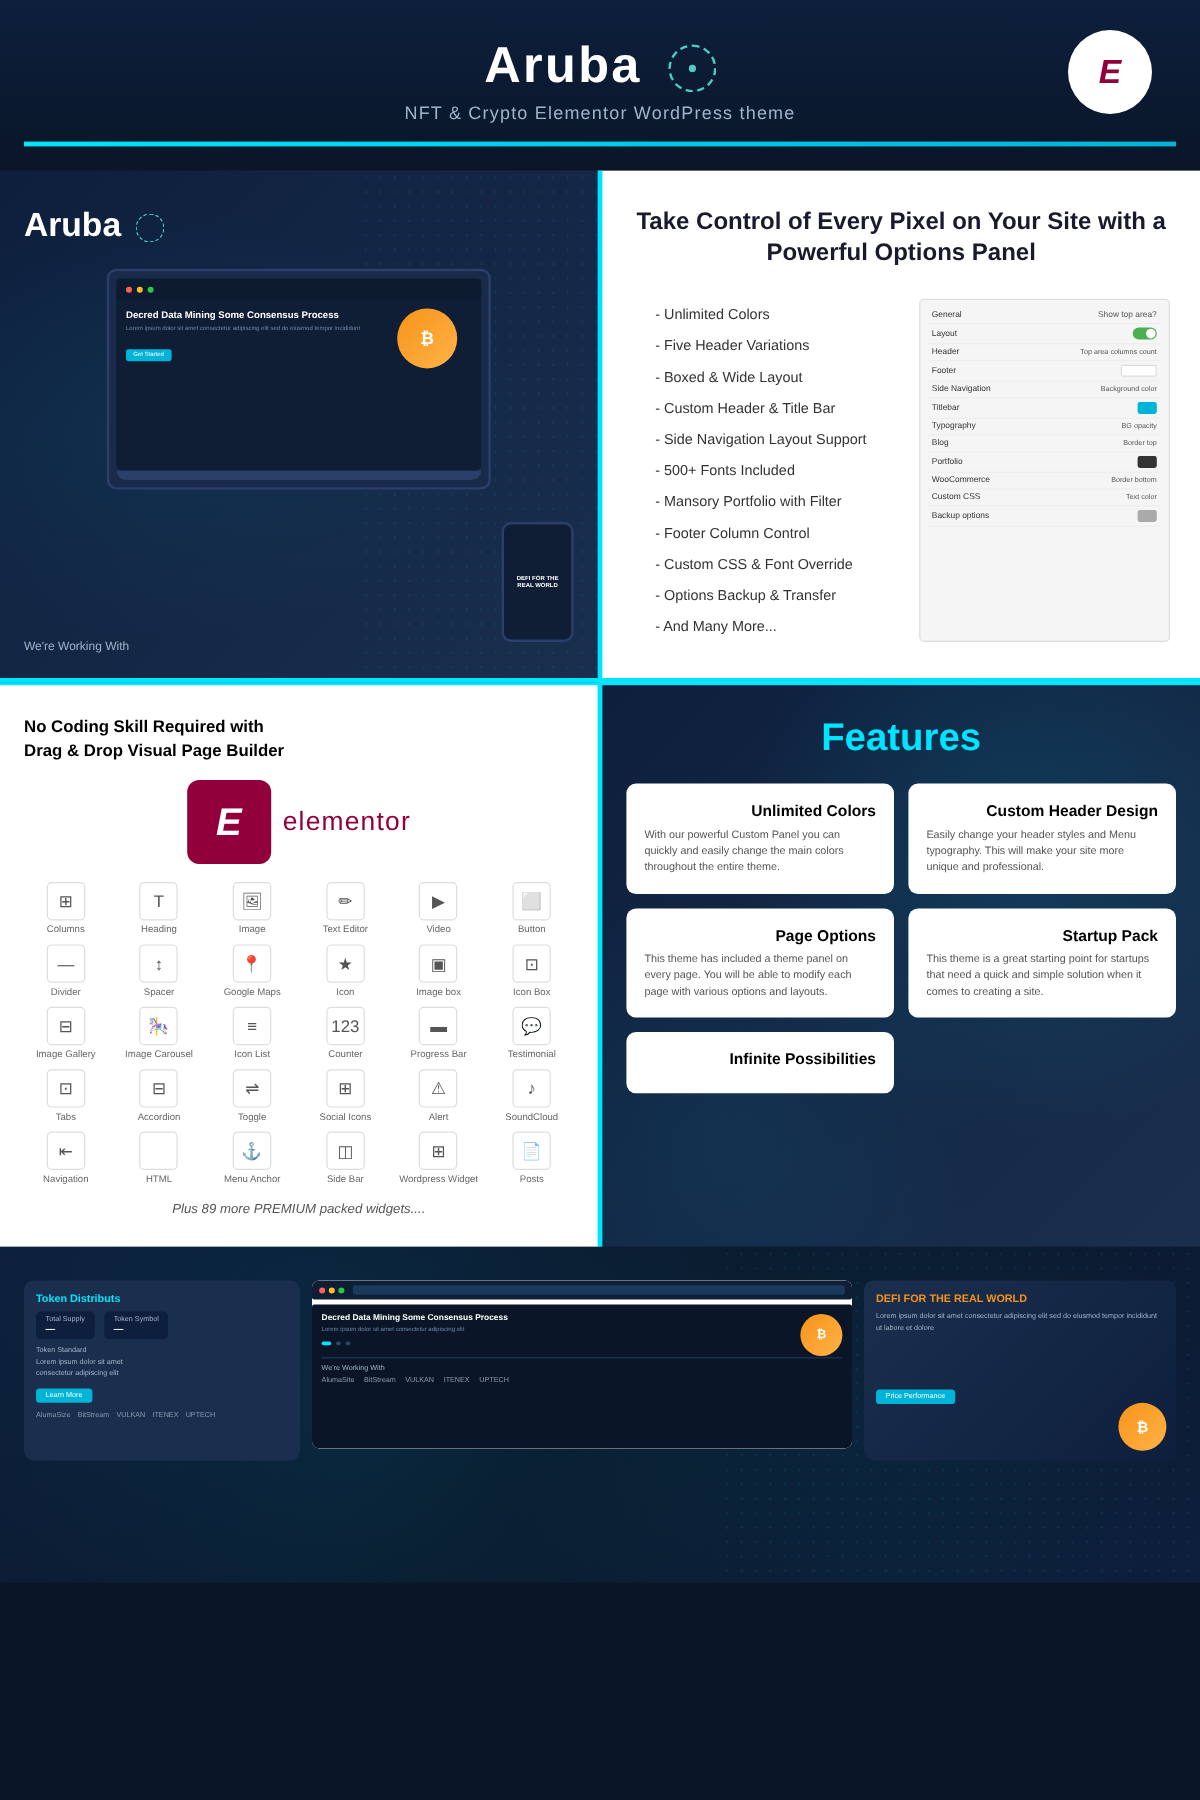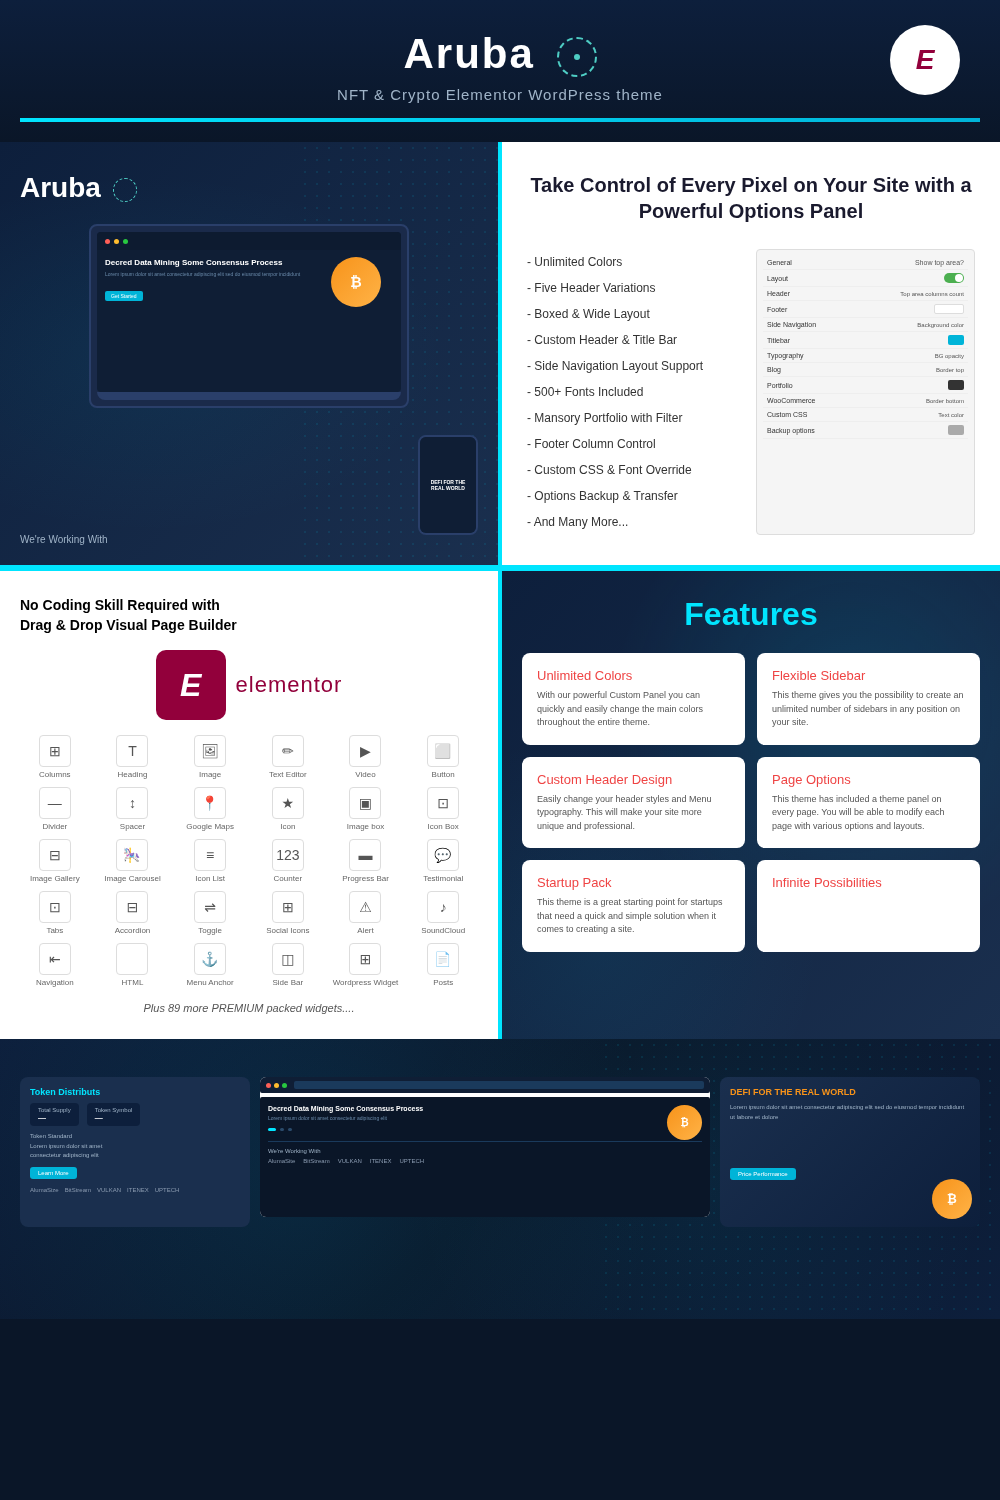--- a/index.html
+++ b/index.html
@@ -234,20 +234,21 @@
       font-weight: 900;
       color: #1a1a2e;
       text-align: center;
       line-height: 1.3;
       margin-bottom: 25px;
     }
     .options-content {
       display: grid;
       grid-template-columns: 1fr 1fr;
       gap: 10px;
+      margin-left: 19px;
     }
     .features-list {
       font-size: 12px;
       color: #333;
       line-height: 2;
     }
     .features-list div {
       padding: 1px 0;
     }
     .options-panel-mock {
@@ -405,35 +406,36 @@
       position: relative;
       z-index: 2;
     }
     .feature-card {
       background: white;
       border-radius: 8px;
       padding: 15px;
     }
     .feature-card-title {
       font-size: 13px;
-      font-weight: 400;
-      color: #ef4444;
+      font-weight: 700;
+      color: #000000;
       margin-bottom: 6px;
+      text-align: right;
     }
     .feature-card-text {
       font-size: 9px;
       color: #555;
       line-height: 1.5;
     }
 
     
     .section-bottom {
       grid-column: 1 / -1;
       background: linear-gradient(135deg, #0d1f3c 0%, #0a1628 50%, #0d1f3c 100%);
-      padding: 38px 20px;
+      padding: 28px 20px;
       min-height: 280px;
       position: relative;
       overflow: hidden;
     }
     .section-bottom::before {
       content: '';
       position: absolute;
       top: 0; left: 0; right: 0; bottom: 0;
       background: radial-gradient(circle at 30% 50%, rgba(0,180,216,0.1) 0%, transparent 50%),
                   radial-gradient(circle at 70% 50%, rgba(0,180,216,0.08) 0%, transparent 40%);
@@ -755,24 +757,20 @@
       </div>
     <div class="plus-more">Plus 89 more PREMIUM packed widgets....</div>
   </div>
 
   <div class="section-features">
     <div class="features-title">Features</div>
     <div class="features-cards" id="features-cards">
     <div class="feature-card">
         <div class="feature-card-title">Unlimited Colors</div>
         <div class="feature-card-text">With our powerful Custom Panel you can quickly and easily change the main colors throughout the entire theme.</div>
-      </div>
-        <div class="feature-card">
-        <div class="feature-card-title">Flexible Sidebar</div>
-        <div class="feature-card-text">This theme gives you the possibility to create an unlimited number of sidebars in any position on your site.</div>
       </div>
         <div class="feature-card">
         <div class="feature-card-title">Custom Header Design</div>
         <div class="feature-card-text">Easily change your header styles and Menu typography. This will make your site more unique and professional.</div>
       </div>
         <div class="feature-card">
         <div class="feature-card-title">Page Options</div>
         <div class="feature-card-text">This theme has included a theme panel on every page. You will be able to modify each page with various options and layouts.</div>
       </div>
         <div class="feature-card">

